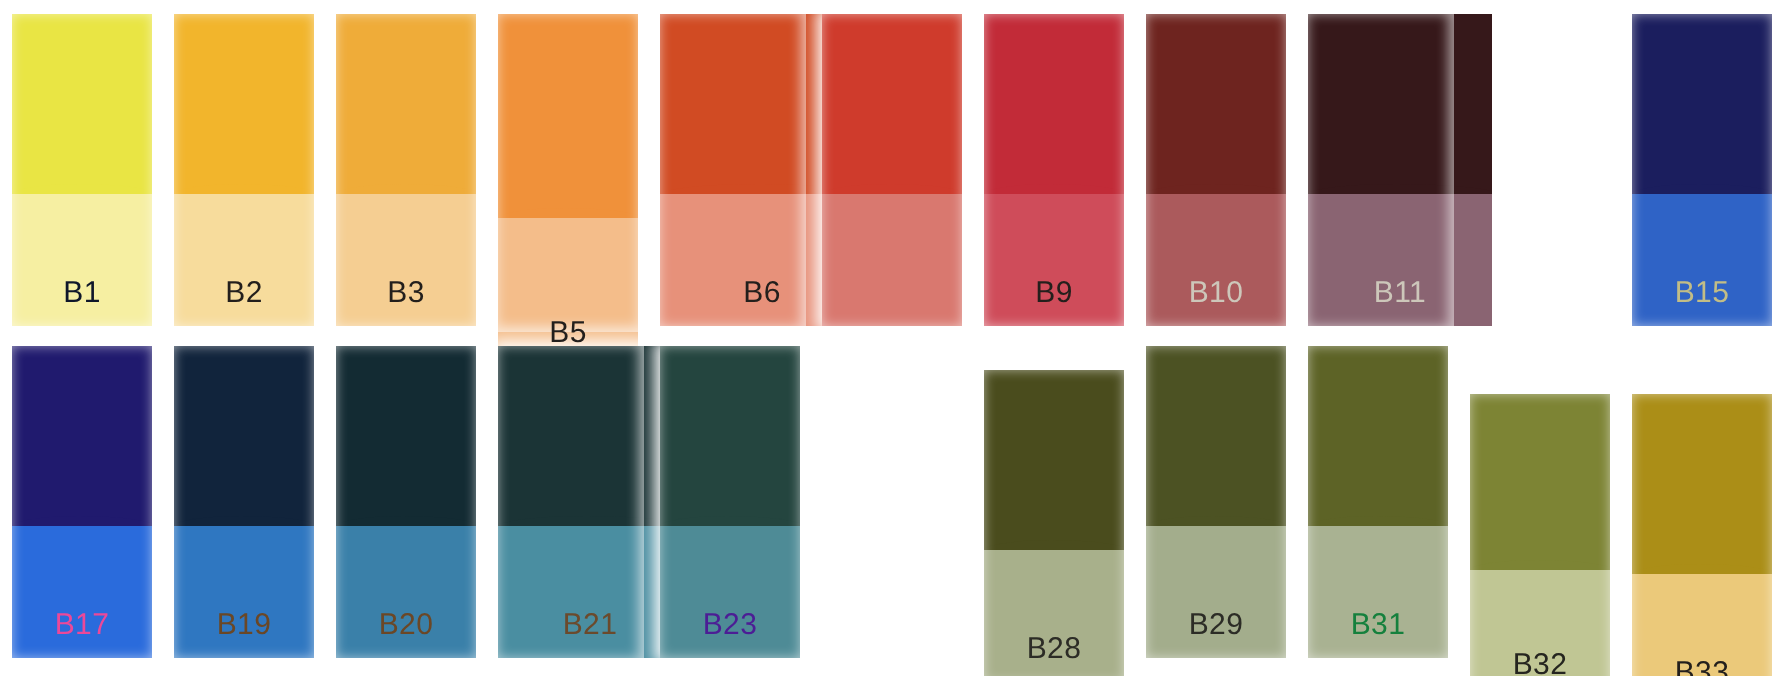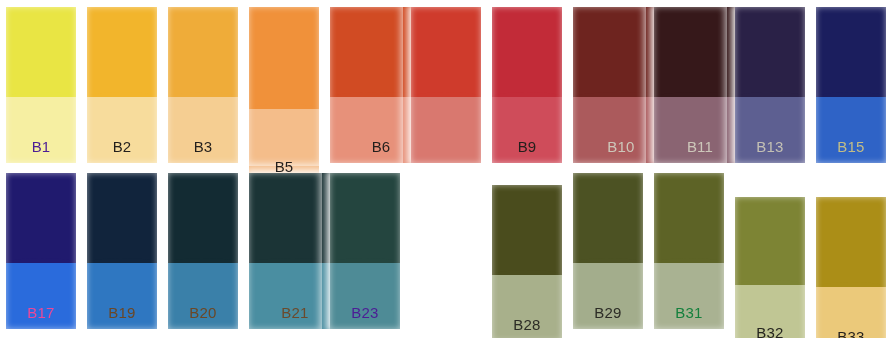--- a/index.html
+++ b/index.html
@@ -88,21 +88,21 @@
 </head>
 <body>
 
 <div id="chart-root">
 
   <div class="swatch-row" id="row-top">
       <div class="swatch" style="left: 6px; width: 70px; height: 156px;">
         <div class="swatch-top" style="background: rgb(233, 229, 68); height: 58%;"></div>
         <div class="swatch-bottom" style="background: rgb(246, 239, 162); top: 58%; height: 42%;"></div>
         <div class="swatch-glow"></div>
-        <div class="swatch-label" style="color: #4c1d95; margin-top: 20px;">B1</div>
+        <div class="swatch-label" style="color: #0f172a; margin-top: 20px;">B1</div>
       </div>
       <div class="swatch" style="left: 87px; width: 70px; height: 156px;">
         <div class="swatch-top" style="background: rgb(242, 181, 44); height: 58%;"></div>
         <div class="swatch-bottom" style="background: rgb(247, 220, 156); top: 58%; height: 42%;"></div>
         <div class="swatch-glow"></div>
         <div class="swatch-label" style="color: rgb(35, 31, 28);">B2</div>
       </div>
       <div class="swatch" style="left: 168px; width: 70px; height: 156px;">
         <div class="swatch-top" style="background: rgb(239, 172, 57); height: 58%;"></div>
         <div class="swatch-bottom" style="background: rgb(245, 206, 146); top: 58%; height: 42%;"></div>
@@ -126,37 +126,31 @@
         <div class="swatch-bottom" style="background: rgb(217, 120, 111); top: 58%; height: 42%;"></div>
         <div class="swatch-glow"></div>
         <div class="swatch-label" style="color: rgb(35, 31, 28); padding-left: 48px;">B7</div>
       </div>
       <div class="swatch" style="left: 492px; width: 70px; height: 156px;">
         <div class="swatch-top" style="background: rgb(194, 43, 56); height: 58%;"></div>
         <div class="swatch-bottom" style="background: rgb(207, 76, 90); top: 58%; height: 42%;"></div>
         <div class="swatch-glow"></div>
         <div class="swatch-label" style="color: rgb(35, 31, 28);">B9</div>
       </div>
-      <div class="swatch" style="left: 573px; width: 70px; height: 156px; padding-left: 26px;">
+      <div class="swatch" style="left: 573px; width: 70px; height: 156px;">
         <div class="swatch-top" style="background: rgb(110, 36, 31); height: 58%;"></div>
         <div class="swatch-bottom" style="background: rgb(171, 90, 92); top: 58%; height: 42%;"></div>
         <div class="swatch-glow"></div>
         <div class="swatch-label" style="color: rgb(205, 199, 186);">B10</div>
       </div>
       <div class="swatch" style="left: 654px; width: 92px; height: 156px;">
         <div class="swatch-top" style="background: rgb(54, 24, 26); height: 58%;"></div>
         <div class="swatch-bottom" style="background: rgb(138, 100, 114); top: 58%; height: 42%;"></div>
         <div class="swatch-glow"></div>
         <div class="swatch-label" style="color: rgb(205, 199, 186);">B11</div>
-      </div>
-      <div class="swatch" style="left: 735px; width: 70px; height: 156px;">
-        <div class="swatch-top" style="background: rgb(42, 33, 71); height: 58%;"></div>
-        <div class="swatch-bottom" style="background: rgb(93, 95, 145); top: 58%; height: 42%;"></div>
-        <div class="swatch-glow"></div>
-        <div class="swatch-label" style="color: rgb(195, 192, 180);">B13</div>
       </div>
       <div class="swatch" style="left: 816px; width: 70px; height: 156px;">
         <div class="swatch-top" style="background: rgb(27, 30, 94); height: 58%;"></div>
         <div class="swatch-bottom" style="background: rgb(47, 99, 198); top: 58%; height: 42%;"></div>
         <div class="swatch-glow"></div>
         <div class="swatch-label" style="color: rgb(194, 189, 134);">B15</div>
       </div>
     </div>
   <div class="swatch-row" id="row-bottom">
       <div class="swatch" style="left: 6px; width: 70px; height: 156px;">

